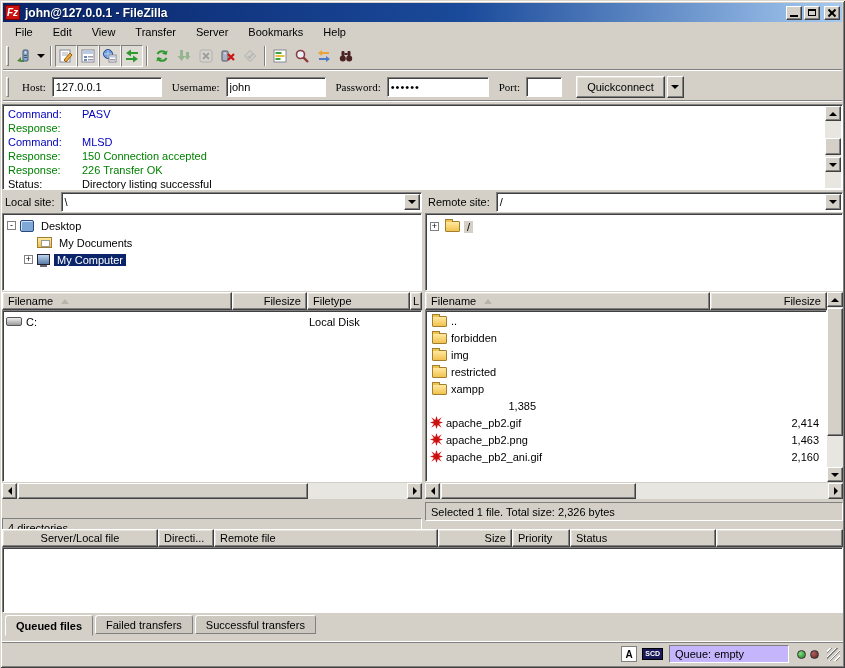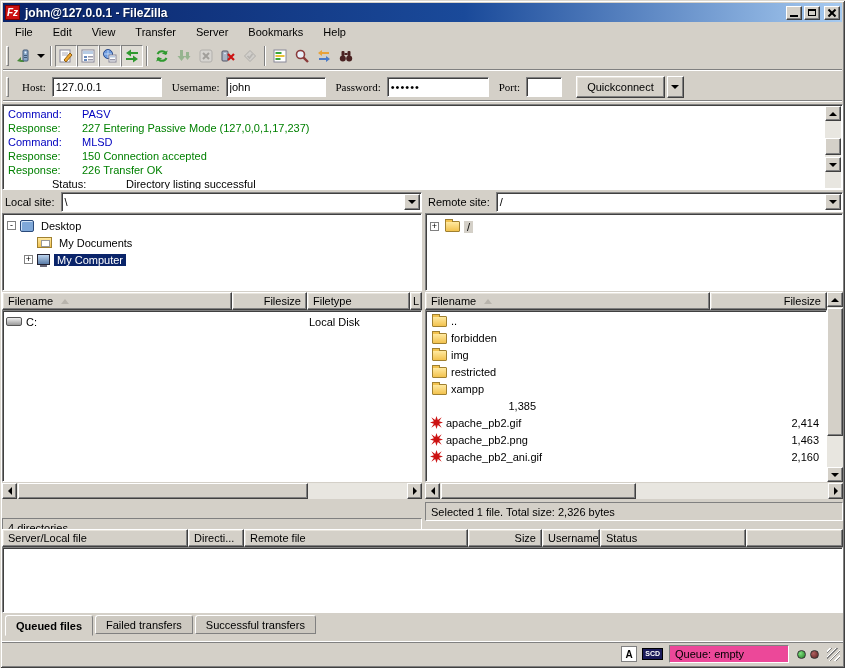--- a/index.html
+++ b/index.html
@@ -54,21 +54,21 @@
   
   .sunken{background:#fff;border:1px solid;border-color:#808080 #fff #fff #808080;box-shadow:inset 1px 1px 0 #404040;}
   .statusbox{background:#d4d0c8;border:1px solid;border-color:#808080 #fff #fff #808080;
     display:flex;align-items:center;padding:0 5px;}
   
   .log{left:2px;top:104px;width:841px;height:86px;overflow:hidden;}
   .log-line{display:flex;line-height:14px;white-space:nowrap;}
   .log-label{width:78px;padding-left:4px;flex-shrink:0;}
   .line-command{color:#0000bf;}
   .line-response{color:#008000;}
-  .line-status{color:#000;margin-left:44px;}
+  .line-status{color:#000;}
   
   .sb-btn{background:#d4d0c8;border:1px solid;border-color:#fff #404040 #404040 #fff;
     box-shadow:inset -1px -1px 0 #808080;display:flex;align-items:center;justify-content:center;}
   .sb-track{background:#e8e6e0;}
   .sb-thumb{background:#d4d0c8;border:1px solid;border-color:#fff #404040 #404040 #fff;box-shadow:inset -1px -1px 0 #808080;}
   
   .sitebar{height:20px;display:flex;align-items:center;}
   .combo{flex:1;height:20px;background:#fff;border:1px solid;border-color:#808080 #fff #fff #808080;
     box-shadow:inset 1px 1px 0 #404040;display:flex;align-items:center;padding-left:3px;position:relative;}
   .combo .dd{position:absolute;right:1px;top:1px;bottom:1px;width:16px;background:#d4d0c8;
@@ -277,21 +277,20 @@
   </div>
 
   <div class="abs log sunken">
     <div style="position:absolute;left:1px;top:2px;right:18px;">
       <div class="log-line line-command">
           <span class="log-label">Command:</span>
           <span>PASV</span>
         </div>
       <div class="log-line line-response">
           <span class="log-label">Response:</span>
-          <span>227 Entering Passive Mode (127,0,0,1,17,237)</span>
         </div>
       <div class="log-line line-command">
           <span class="log-label">Command:</span>
           <span>MLSD</span>
         </div>
       <div class="log-line line-response">
           <span class="log-label">Response:</span>
           <span>150 Connection accepted</span>
         </div>
       <div class="log-line line-response">
@@ -532,34 +531,34 @@
       </div>
     </div>
 
     <div class="statusbox abs" style="left:0;top:310px;width:418px;height:19px;">
       <span>Selected 1 file. Total size: 2,326 bytes</span>
     </div>
   </div>
 
   <div class="abs" style="left:2px;top:529px;width:841px;height:84px;">
     <div class="hdr-row">
-      <div class="hdr-cell" style="width:186px;">
+      <div class="hdr-cell" style="width:156px;justify-content:center;">
           <span>Server/Local file</span>
         </div>
       <div class="hdr-cell" style="width:56px;">
           <span>Directi...</span>
         </div>
       <div class="hdr-cell" style="width:224px;">
           <span>Remote file</span>
         </div>
       <div class="hdr-cell right" style="width:74px;">
           <span>Size</span>
         </div>
       <div class="hdr-cell" style="width:58px;">
-          <span>Username</span>
+          <span>Priority</span>
         </div>
       <div class="hdr-cell" style="width:146px;">
           <span>Status</span>
         </div>
       <div class="hdr-cell" style="flex:1;"></div>
     </div>
     <div class="sunken abs" style="left:0;top:18px;width:841px;height:66px;"></div>
   </div>
 
   <div class="abs" style="left:2px;top:615px;width:841px;height:22px;display:flex;align-items:flex-start;padding-left:3px;">
@@ -572,21 +571,21 @@
     <div class="tab">
         <span>Successful transfers</span>
       </div>
   </div>
 
   <div class="abs" style="left:2px;top:641px;width:841px;height:25px;border-top:1px solid #fff;box-shadow:0 1px 0 #808080 inset;display:flex;align-items:center;justify-content:flex-end;padding:0 3px;">
     <div style="width:16px;height:16px;background:#fff;border:1px solid #808080;display:flex;align-items:center;justify-content:center;font-size:10px;font-weight:bold;margin-right:5px;">
         <span>A</span>
       </div>
     <div class="badge" style="margin-right:6px;">SCD</div>
-    <div class="statusbox" style="height:18px;width:120px;background:#ec4899;margin-right:8px;">
+    <div class="statusbox" style="height:18px;width:120px;background:#c4b5fd;margin-right:8px;">
       <span>Queue: empty</span>
     </div>
     <div class="led" style="background:radial-gradient(circle at 35% 35%, #7fe07f, #1f7a1f);margin-right:4px;"></div>
     <div class="led" style="background:radial-gradient(circle at 35% 35%, #b06060, #5a1f1f);margin-right:8px;"></div>
     <div class="resize-grip"></div>
   </div>
 
 </div>
 
 </body></html>

